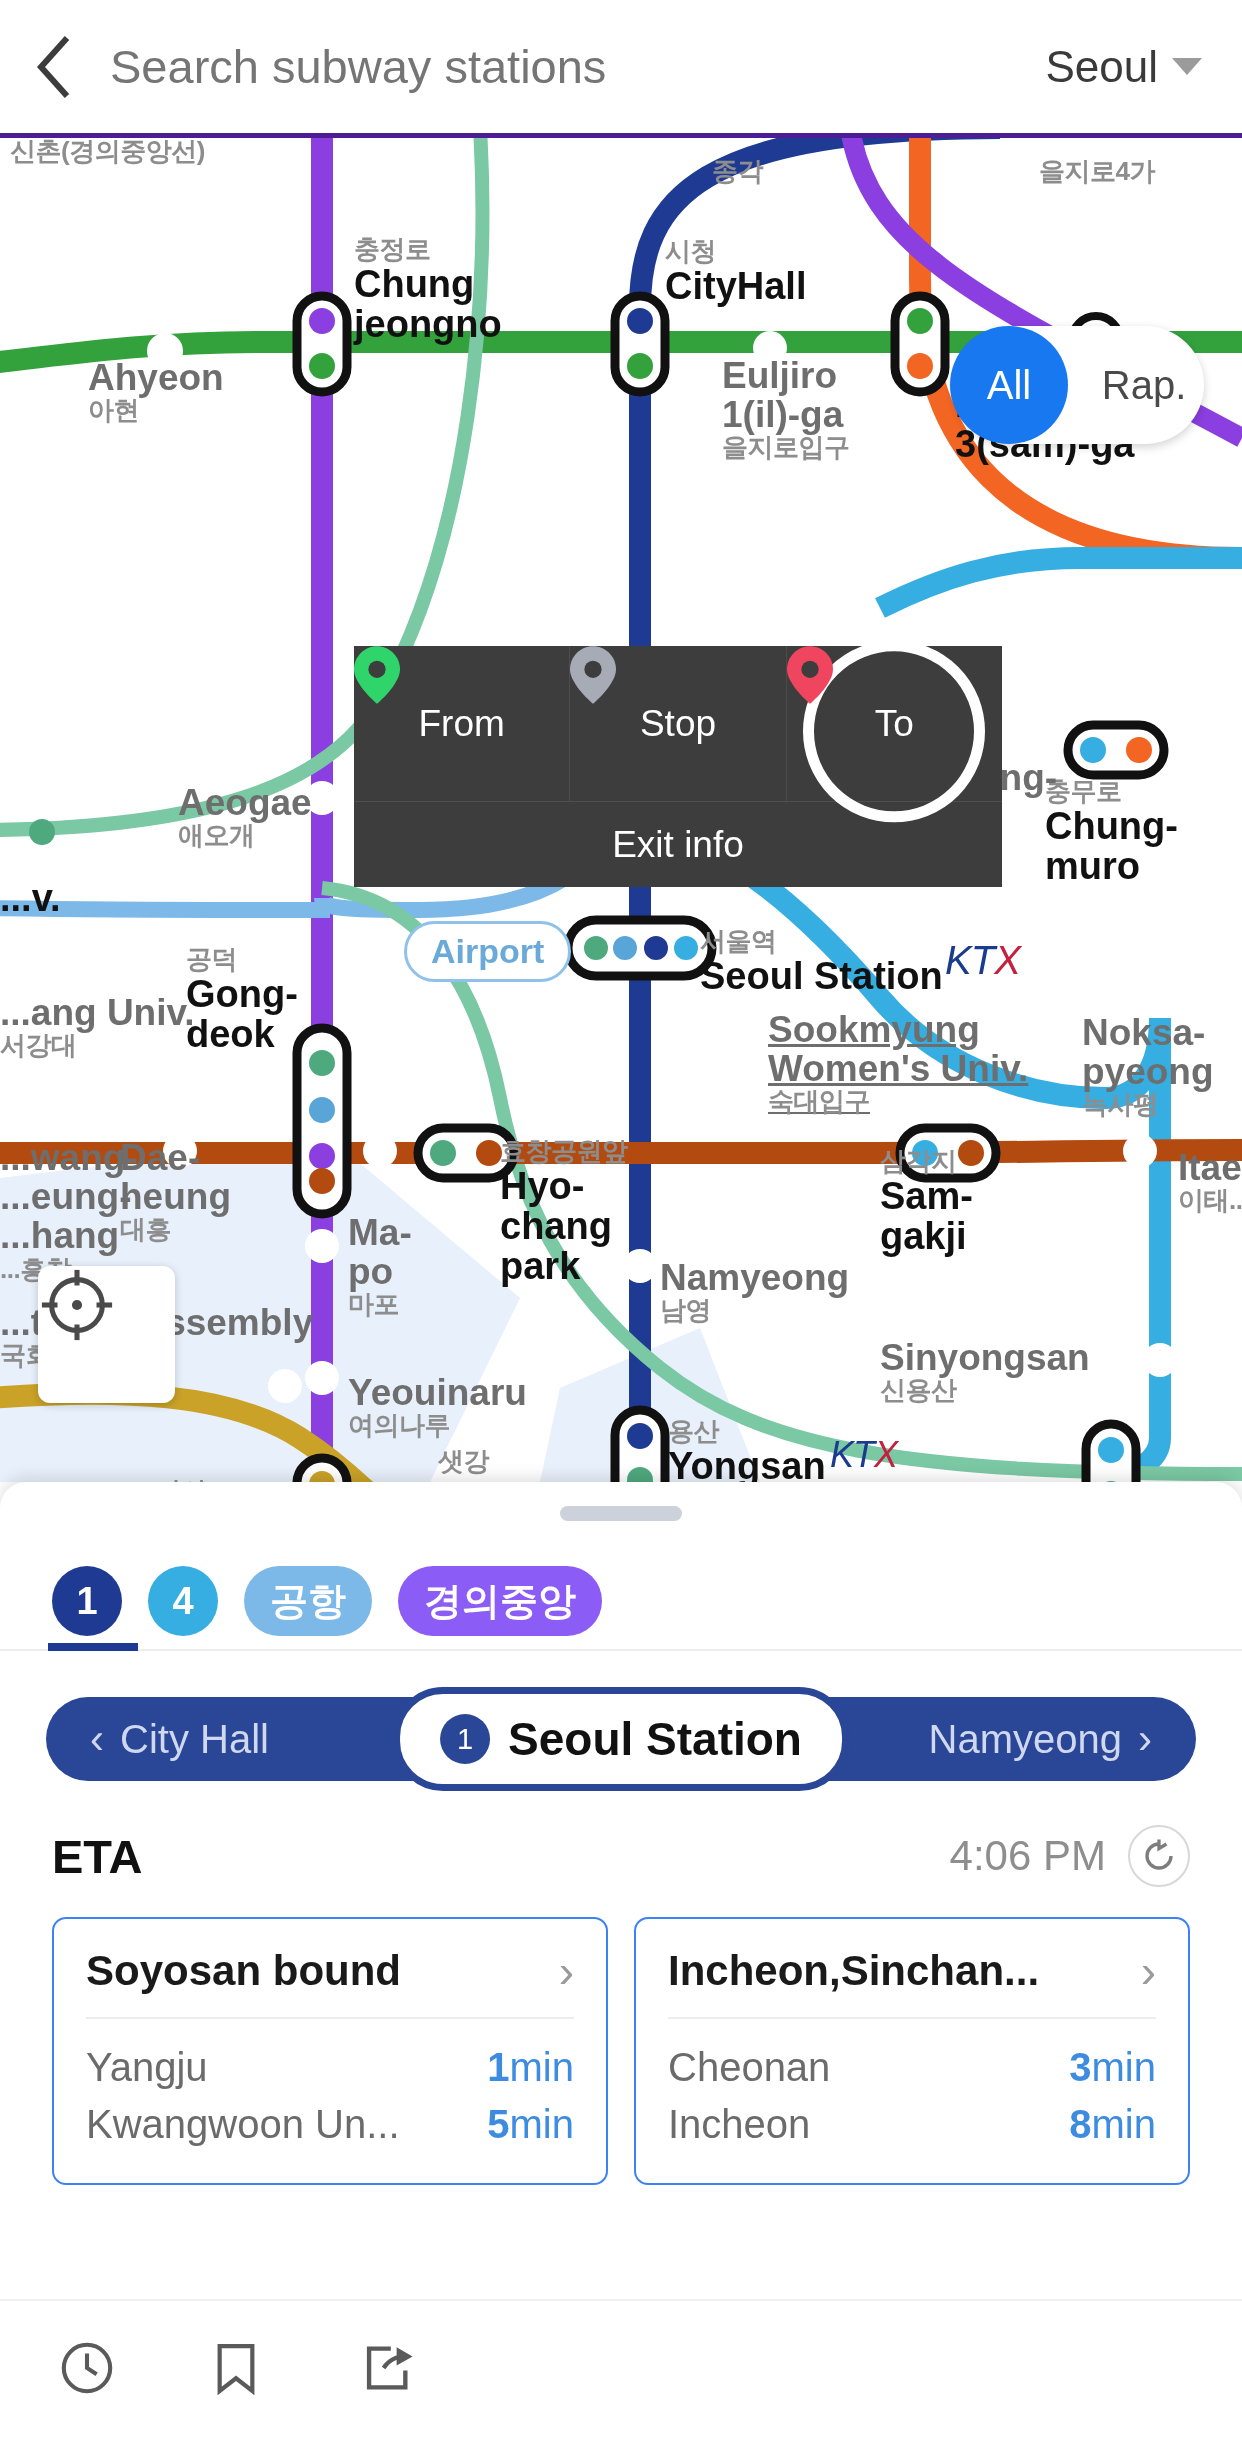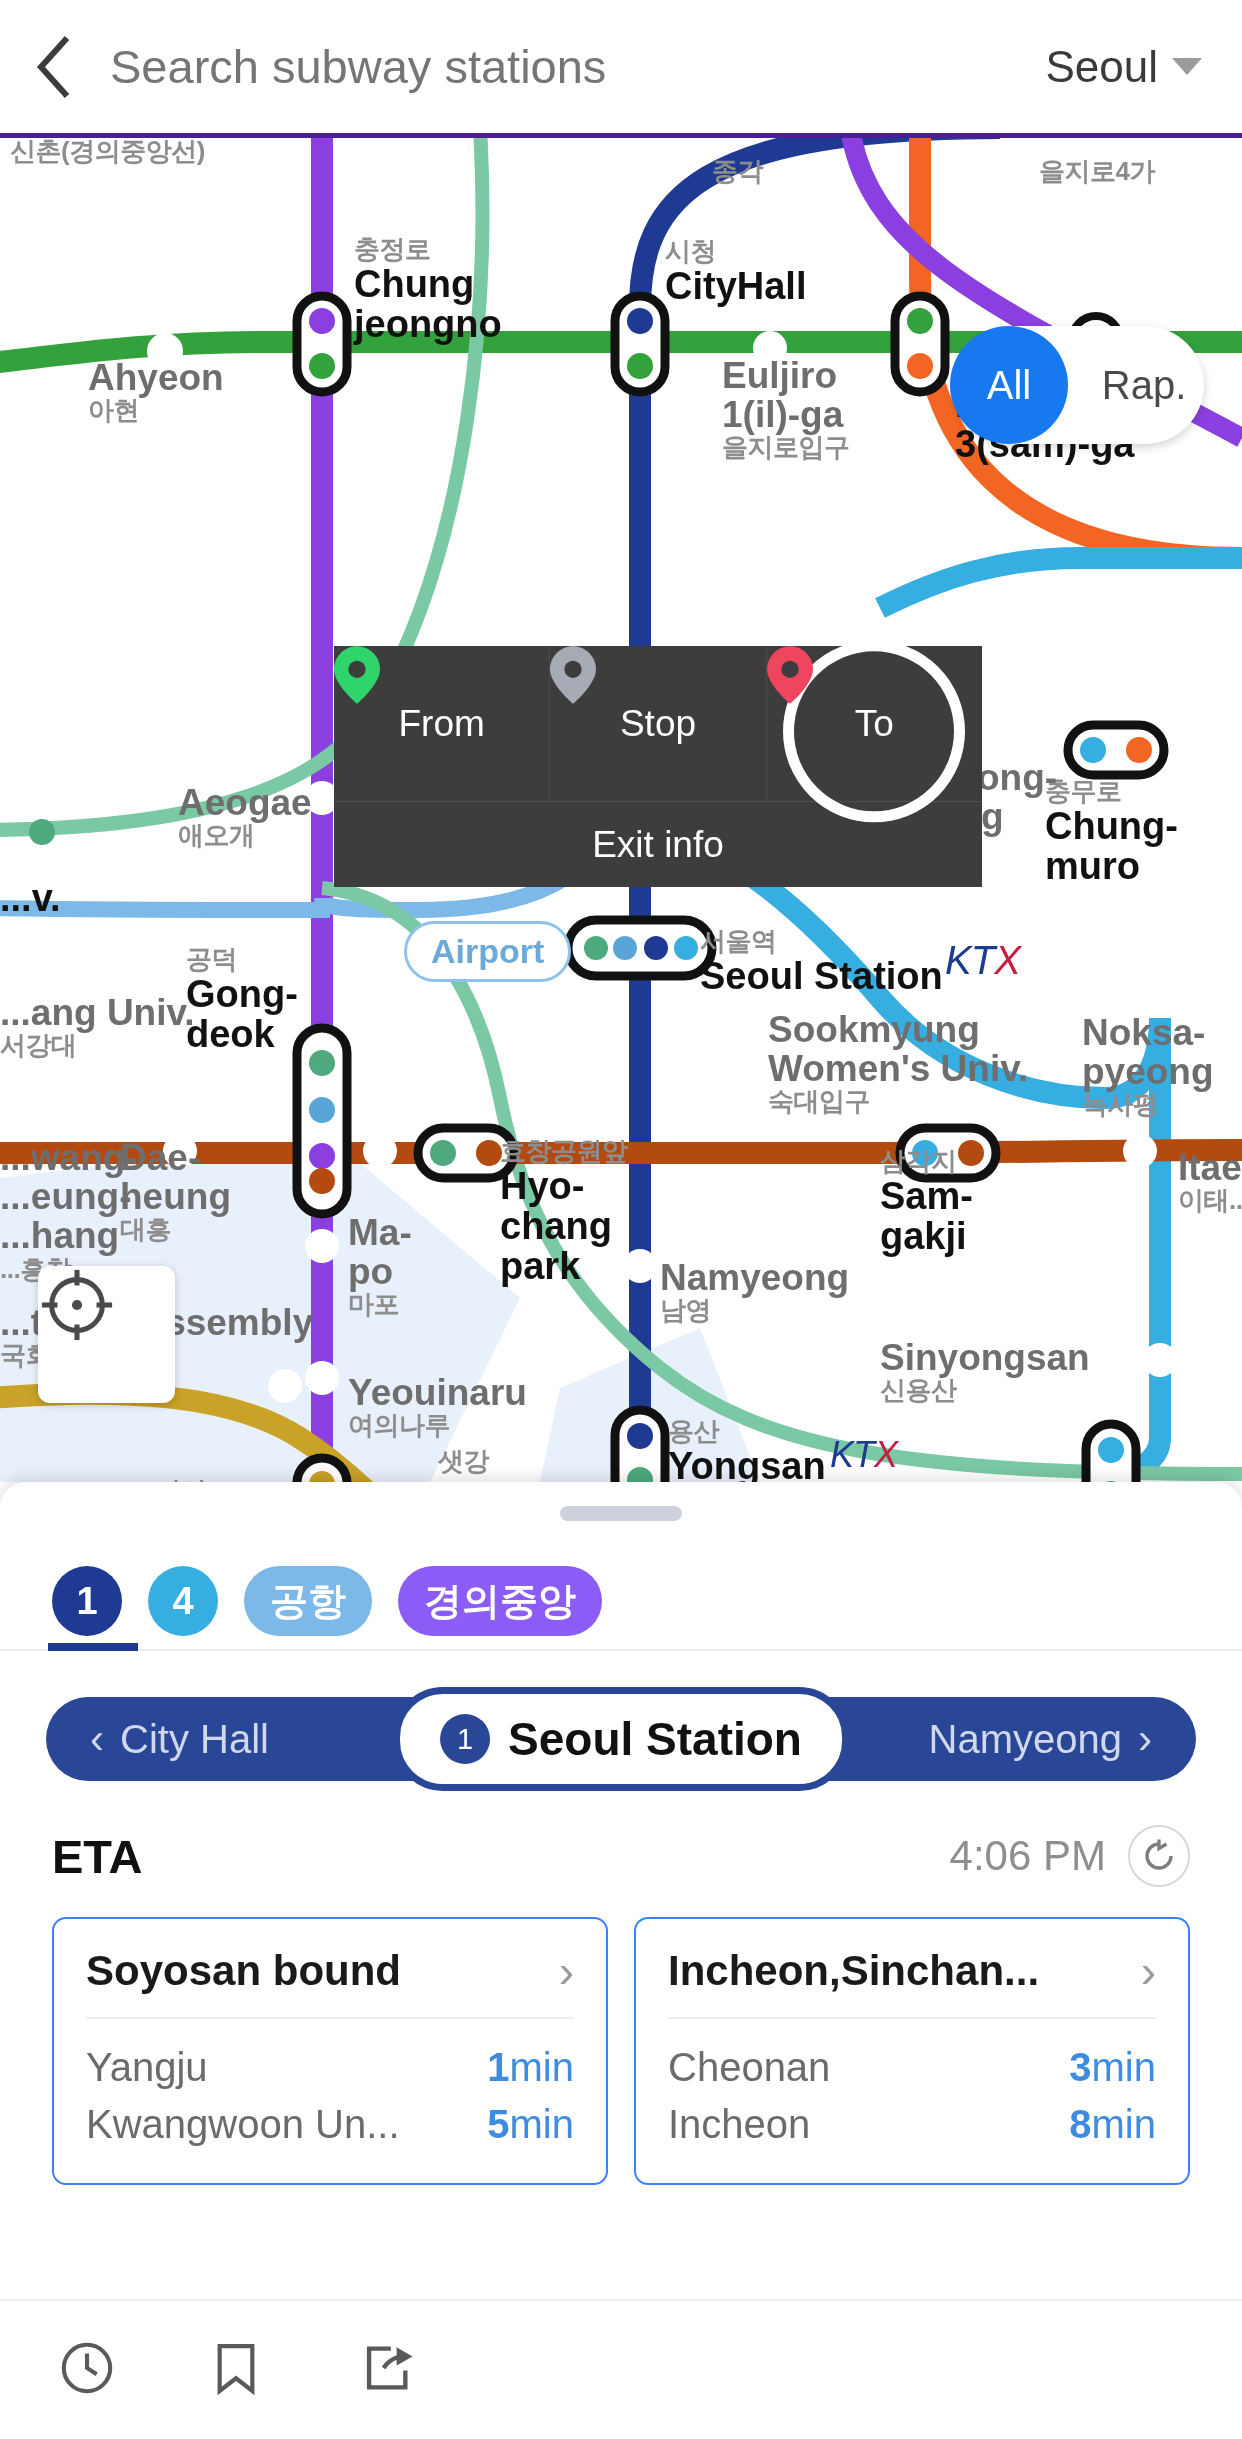--- a/index.html
+++ b/index.html
@@ -38,21 +38,21 @@
   
   .rap-toggle { position:absolute; right:38px; top:188px; width:250px; height:118px;
                 background:#fff; border-radius:60px; display:flex; align-items:center;
                 box-shadow:0 3px 10px rgba(0,0,0,.18); z-index:30; cursor:pointer;gap:16px; }
   .rap-toggle .opt { flex:1; text-align:center; font-size:40px; color:#4a4a4a; }
   .rap-toggle .opt.active { color:#fff; background:#1878f0; border-radius:50%;
                             width:118px; height:118px; line-height:118px; flex:none;
                             margin-left:-4px; }
 
   
-  .ctx { position:absolute; left:334px; top:508px; width:648px;
+  .ctx { position:absolute; left:354px; top:508px; width:648px;
          background:#3d3d3d; z-index:40; }
   .ctx .row1 { display:flex; height:155px; }
   .ctx .cell { flex:1; display:flex; flex-direction:column; align-items:center;
                justify-content:center; gap:10px; position:relative; cursor:pointer; }
   .ctx .cell + .cell { border-left:1px solid #4c4c4c; }
   .ctx .cell span { color:#fff; font-size:37px; }
   .ctx .divider { height:1px; background:#4f4f4f; }
   .ctx .exit { height:85px; display:flex; align-items:center; justify-content:center;
                color:#fff; font-size:37px; cursor:pointer; }
   .ctx .ring { position:absolute; width:182px; height:182px; border-radius:50%;
@@ -280,21 +280,21 @@
 1(il)-ga</span><span class="kr">을지로입구</span></div>
       <div class="mlabel major" style="left: 955px; top: 218px; width: 250px;"><span class="kr">을지로3가</span><span class="en">Euljiro
 3(sam)-ga</span></div>
       <div class="mlabel" style="left: 1039px; top: 20px; width: 200px;"><span class="kr">을지로4가</span></div>
       <div class="mlabel" style="left: 178px; top: 645px; width: 230px;"><span class="en">Aeogae</span><span class="kr">애오개</span></div>
       <div class="mlabel major" style="left: 186px; top: 808px; width: 180px;"><span class="kr">공덕</span><span class="en">Gong-
 deok</span></div>
       <div class="mlabel major" style="left: 0px; top: 740px; width: 90px;"><span class="en">...v.</span></div>
       <div class="mlabel" style="left: 0px; top: 855px; width: 250px;"><span class="en">...ang Univ.</span><span class="kr">서강대</span></div>
       <div class="mlabel major" style="left: 700px; top: 790px; width: 420px;"><span class="kr">서울역</span><span class="en">Seoul Station</span></div>
-      <div class="mlabel" style="left: 768px; top: 872px; width: 330px;"><span class="en">Sookmyung
+      <div class="mlabel" style="left: 768px; top: 872px; width: 330px; text-decoration: underline;"><span class="en">Sookmyung
 Women's Univ.</span><span class="kr">숙대입구</span></div>
       <div class="mlabel major" style="left: 1045px; top: 640px; width: 200px;"><span class="kr">충무로</span><span class="en">Chung-
 muro</span></div>
       <div class="mlabel" style="left: 905px; top: 620px; width: 170px;"><span class="en">...yeong-
 ...ong</span><span class="kr">...동</span></div>
       <div class="mlabel" style="left: 1082px; top: 875px; width: 180px;"><span class="en">Noksa-
 pyeong</span><span class="kr">녹사평</span></div>
       <div class="mlabel" style="left: 1178px; top: 1010px; width: 120px;"><span class="en">Itae...</span><span class="kr">이태...</span></div>
       <div class="mlabel major" style="left: 880px; top: 1010px; width: 170px;"><span class="kr">삼각지</span><span class="en">Sam-
 gakji</span></div>

